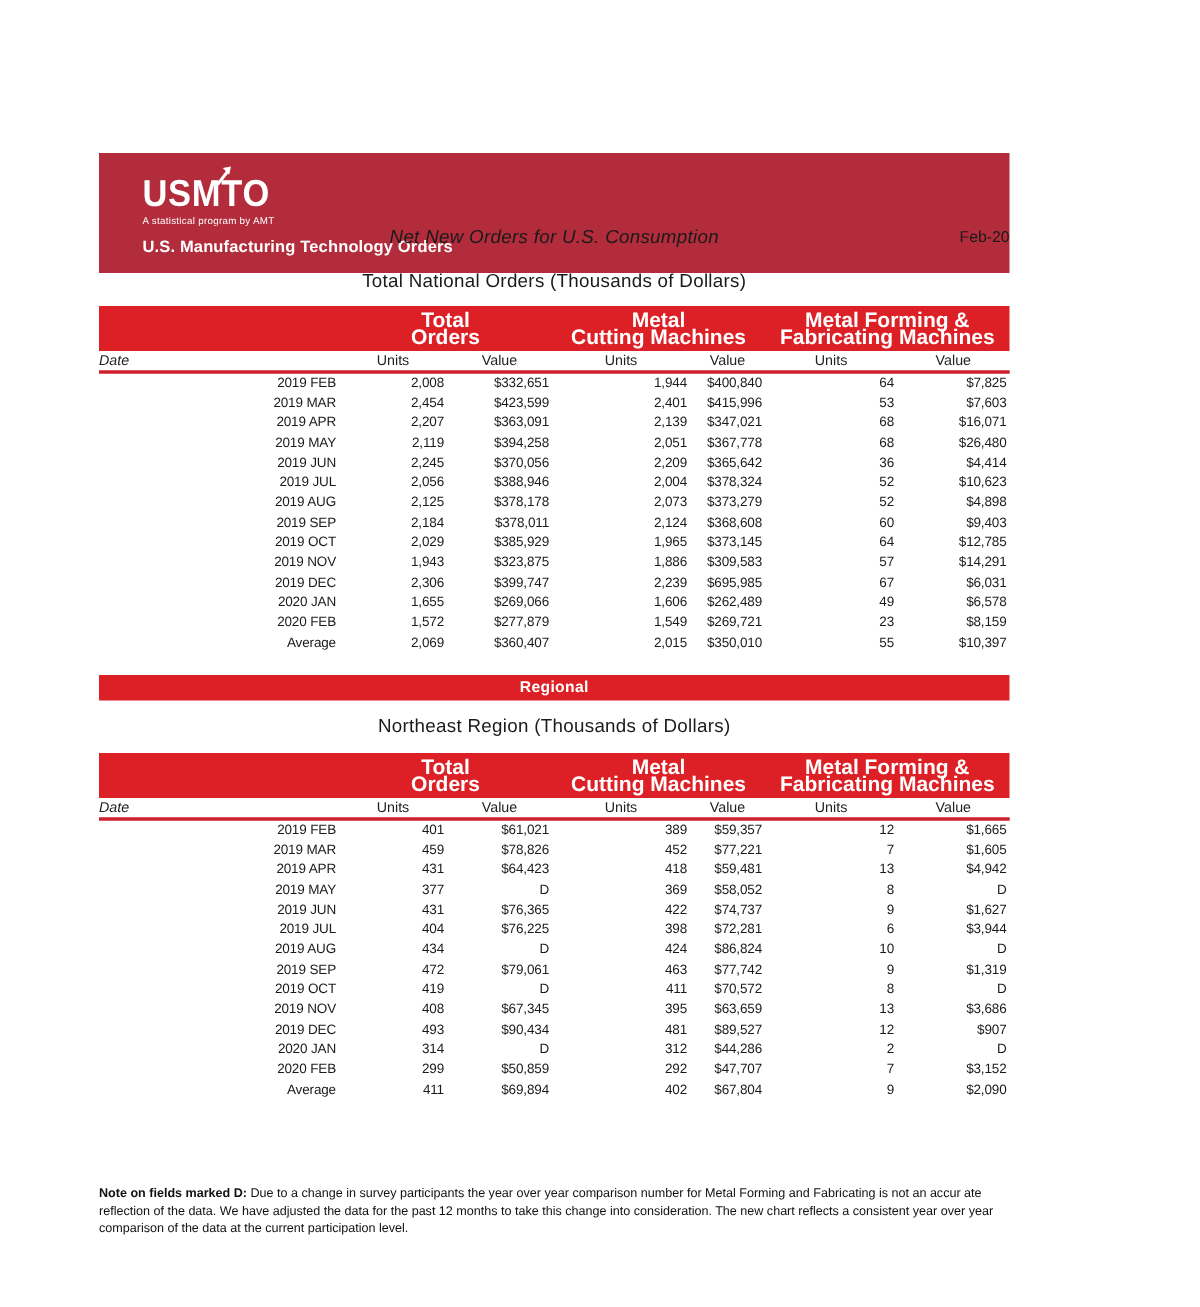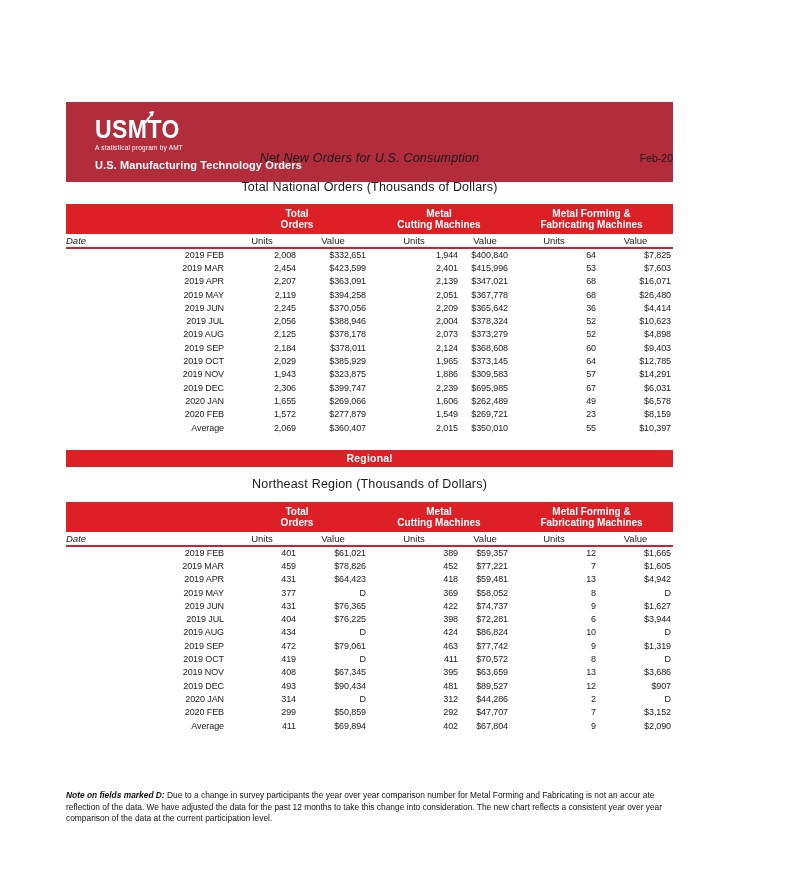--- a/index.html
+++ b/index.html
@@ -55,39 +55,39 @@
   }
 
   
   .orders-table{
     position:absolute;left:66px;width:607px;border-collapse:collapse;table-layout:fixed;
   }
   #table-national{top:204px;}
   #table-northeast{top:502px;}
   .orders-table th,.orders-table td{font-weight:normal;vertical-align:middle;}
   tr.band th{
-    background:var(--band-red);color:#fff;font-weight:bold;font-size:10px;
+    background:var(--band-red);color:#fff;font-weight:bold;font-size:14px;
     line-height:11px;text-align:center;padding:4px 0 4px 0;
   }
   tr.cols th{
     font-size:9.5px;color:#222;height:14px;text-align:center;
     border-bottom:2px solid var(--rule-red);padding:1px 0;
   }
   tr.cols th.date-h{text-align:left;padding-right:26px;font-style:italic;}
   .orders-table td{
     font-size:9px;height:13.3px;text-align:right;padding:0 2px 0 0;
     letter-spacing:-0.1px;white-space:nowrap;
   }
 
   
   .note{
     position:absolute;left:66px;top:790px;width:700px;
     font-size:8.4px;line-height:11.5px;color:#111;
   }
-  .note b{font-weight:bold;font-style:italic;}
+  .note b{font-weight:bold;}
   .note-line{white-space:nowrap;}
 </style>
 </head>
 <body>
 
 <div class="page">
 
   <header class="banner">
     <div class="logo">
       <span class="logo-text">USMTO</span>

